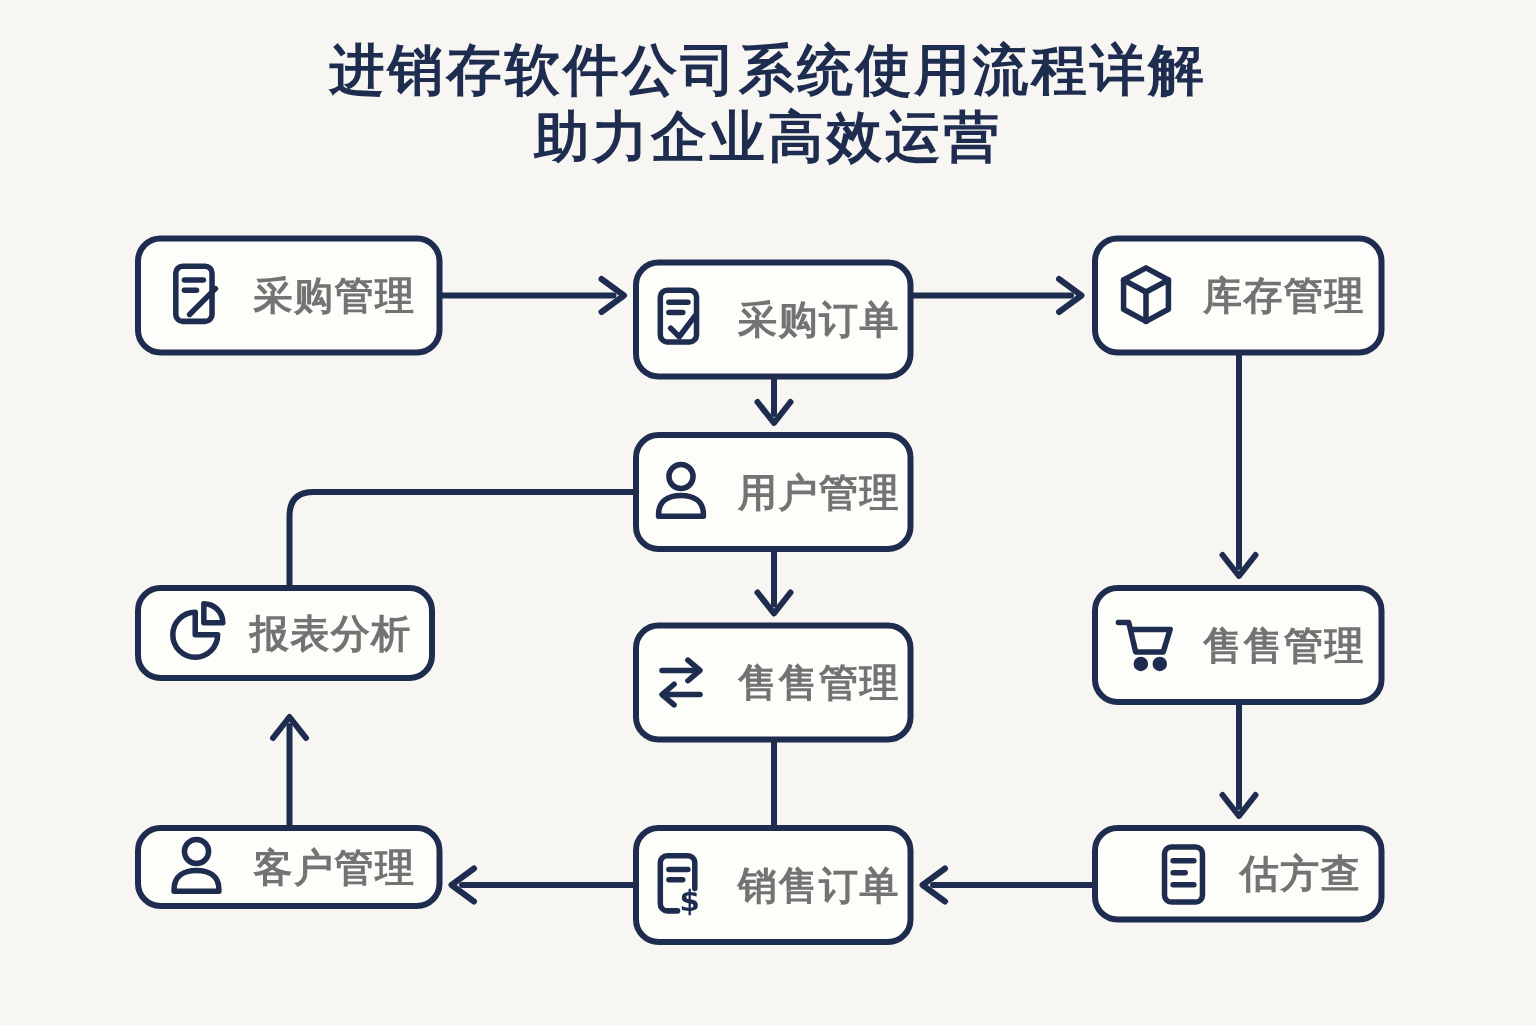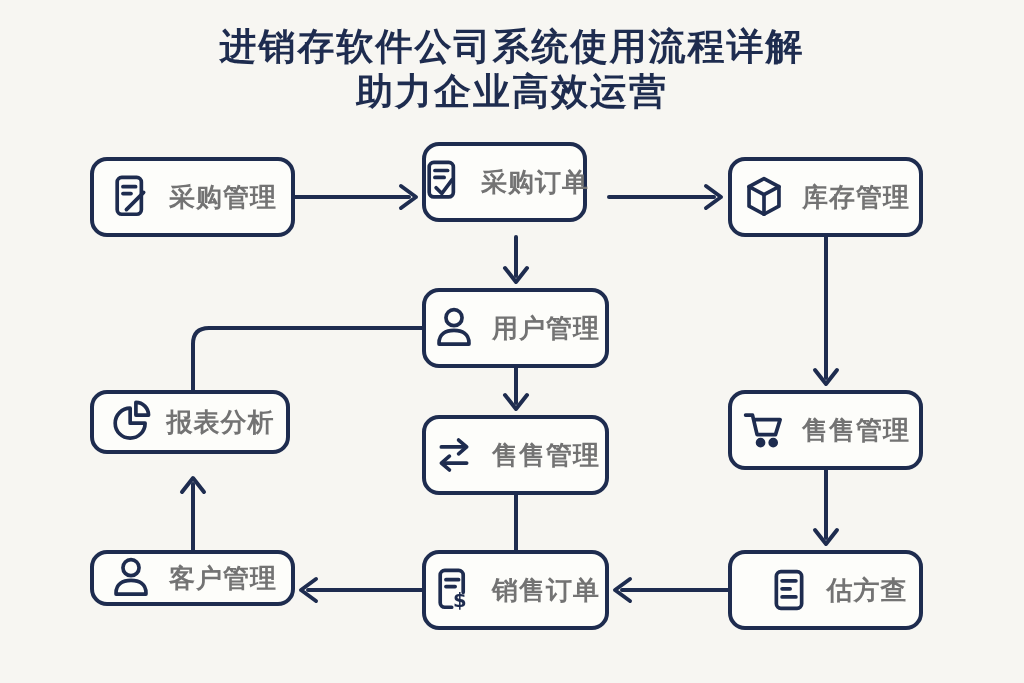--- a/index.html
+++ b/index.html
@@ -42,29 +42,29 @@
   .node .label{
     color:#737373;
     font-weight:700;
     font-size:26px;
     letter-spacing:1px;
     white-space:nowrap;
   }
   .node svg{flex:0 0 auto;}
   
   #n-purchase-mgmt    {left:90px;  top:157px; width:205px; height:80px;}
-  #n-purchase-order   {left:422px; top:142px; width:165px; height:80px;}
+  #n-purchase-order   {left:422px; top:173px; width:187px; height:80px;}
   #n-inventory-mgmt   {left:728px; top:157px; width:195px; height:80px;}
   #n-user-mgmt        {left:422px; top:288px; width:187px; height:80px;}
   #n-report-analysis  {left:90px;  top:390px; width:200px; height:64px;}
   #n-inventory-transfer{left:422px;top:415px; width:187px; height:80px;}
   #n-sales-mgmt       {left:728px; top:390px; width:195px; height:80px;text-align:right;}
   #n-customer-mgmt    {left:90px;  top:550px; width:205px; height:56px;}
   #n-sales-order      {left:422px; top:550px; width:187px; height:80px;}
-  #n-quote-check      {left:728px; top:550px; width:195px; height:80px;padding-left:22px;}
+  #n-quote-check      {left:728px; top:550px; width:195px; height:65px;padding-left:22px;}
 </style>
 </head>
 <body>
 
 <div class="canvas">
 
   <div class="title">
     <div>进销存软件公司系统使用流程详解</div>
     <div>助力企业高效运营</div>
   </div>

